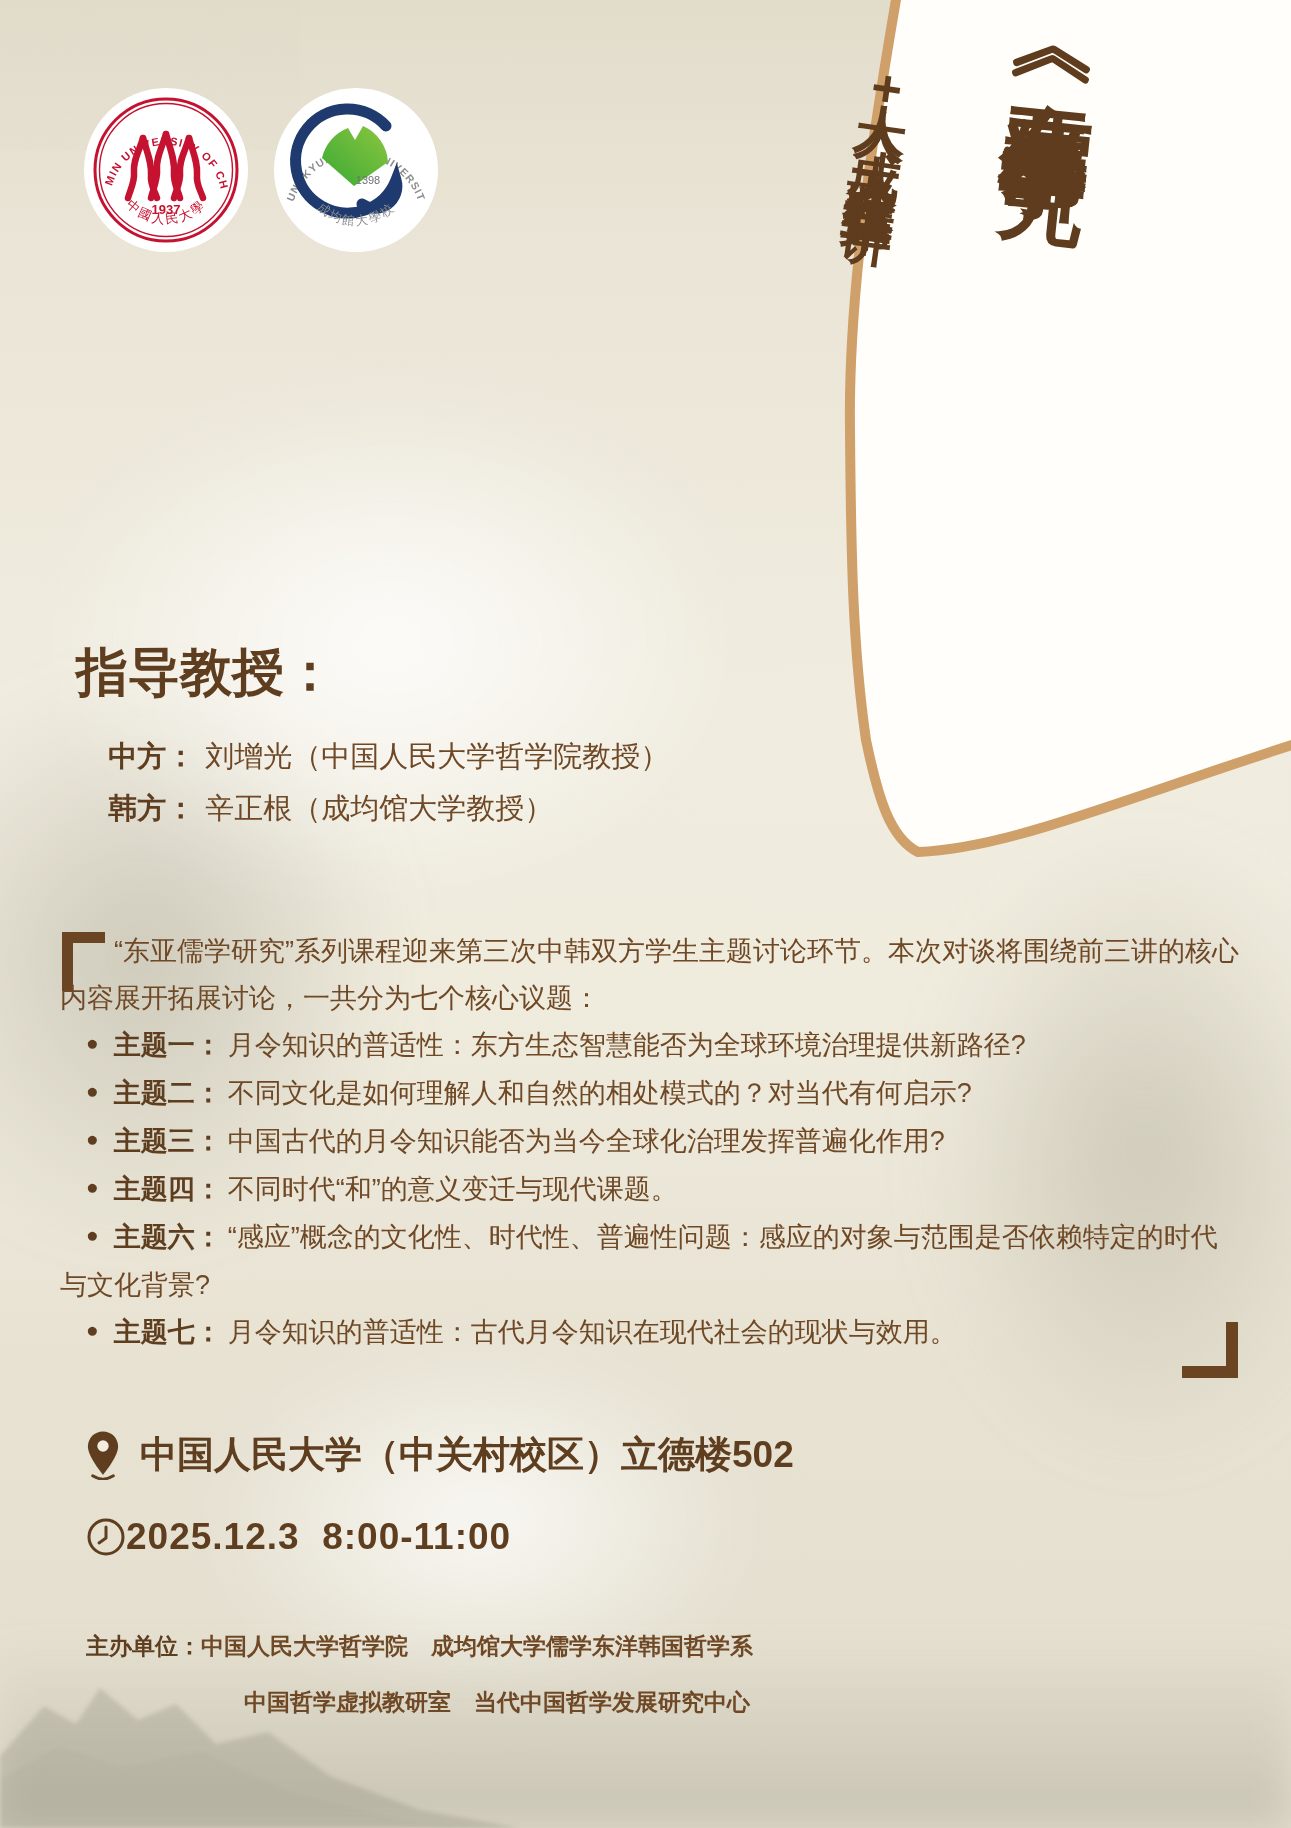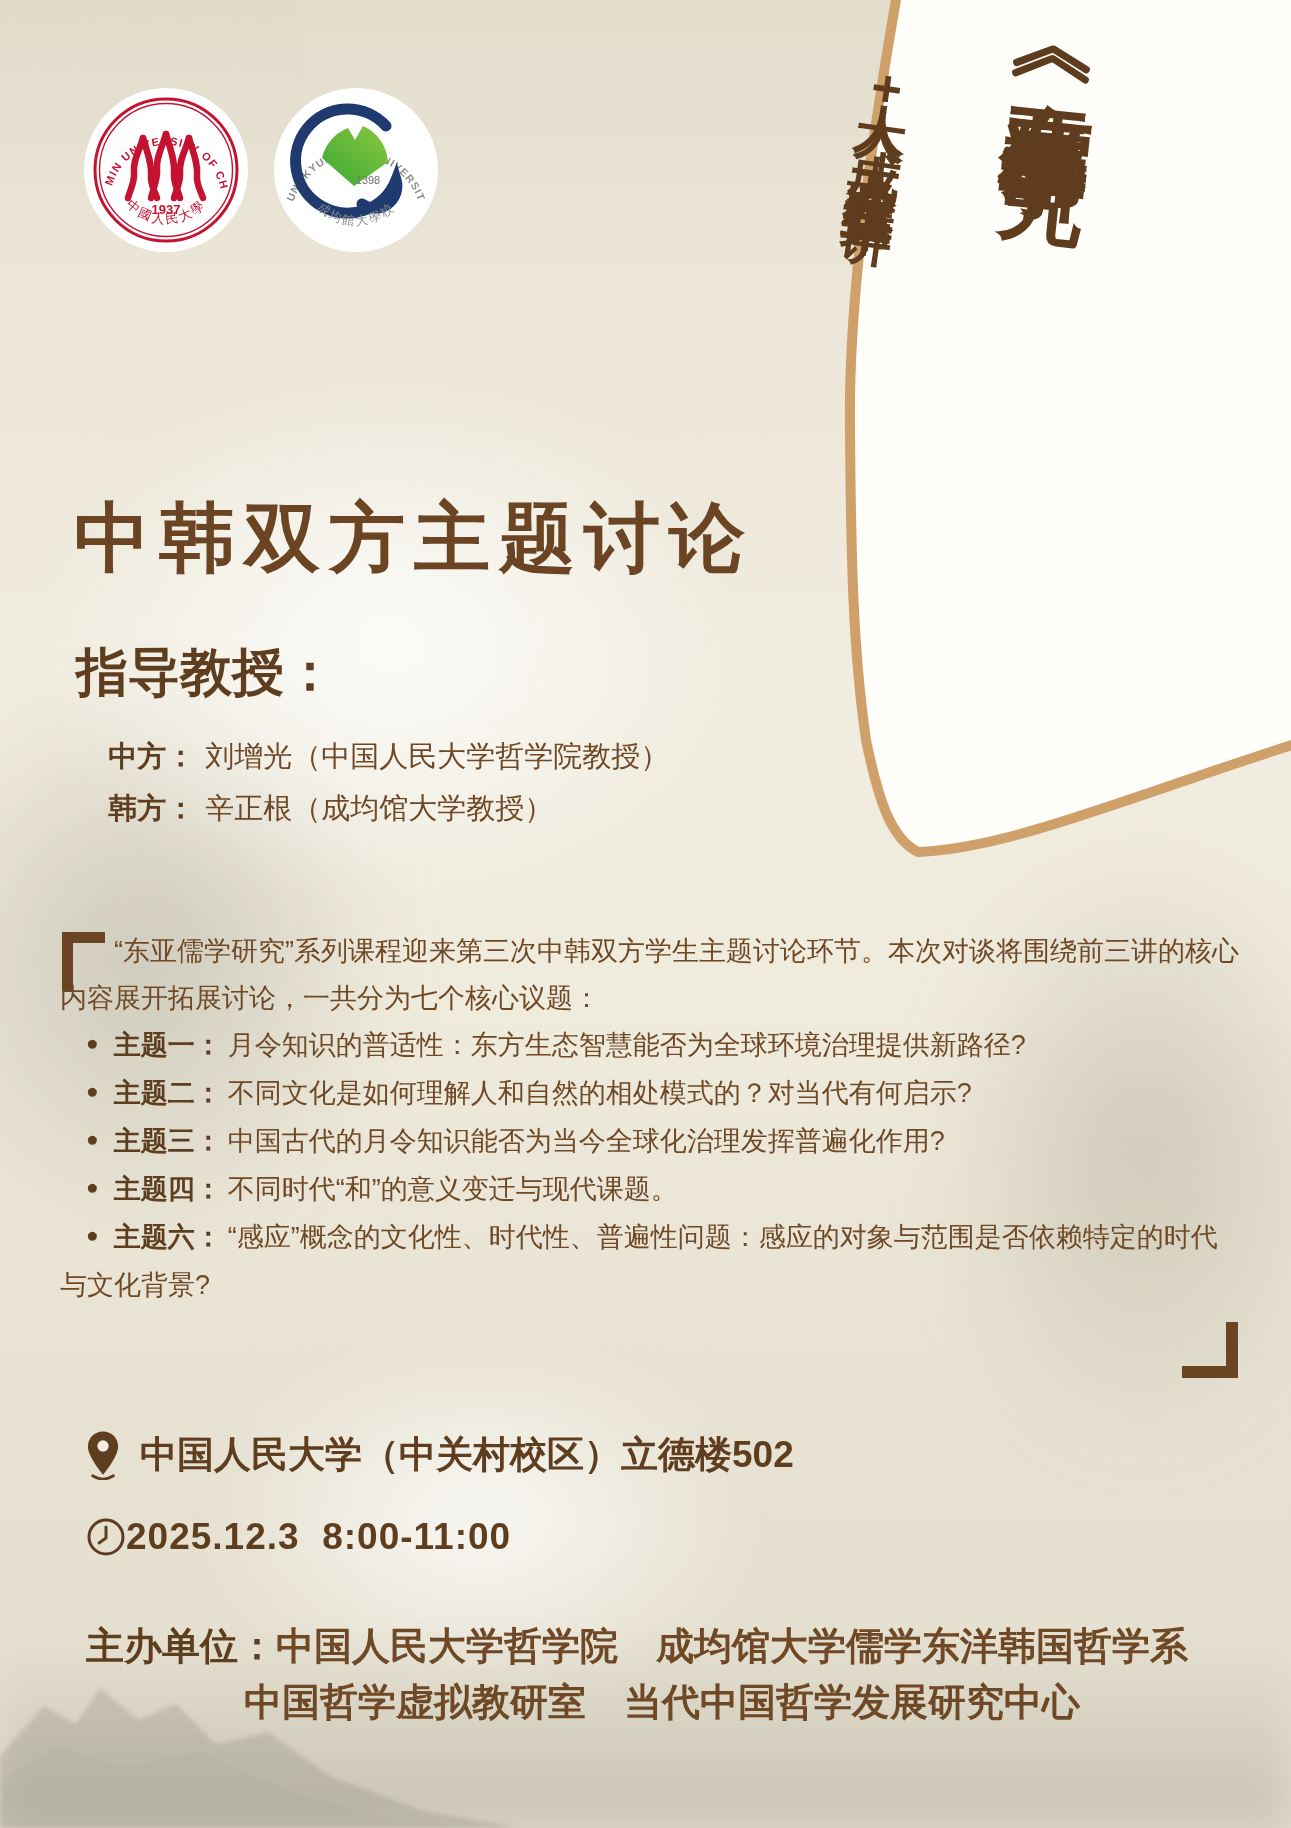--- a/index.html
+++ b/index.html
@@ -67,21 +67,21 @@
     border-left:11px solid #6B4423;border-top:11px solid #6B4423;}
   .br-br{position:absolute;left:1182px;top:1322px;width:44px;height:44px;
     border-right:12px solid #6B4423;border-bottom:12px solid #6B4423;}
 
   
   .info-row{position:absolute;display:flex;align-items:center;color:#5F3E20;}
   .venue-row{left:86px;top:1430px;gap:20px;font-size:37px;font-weight:600;}
   .time-row{left:86px;top:1500px;font-size:37px;font-weight:800;white-space:pre-wrap;letter-spacing:1px;margin-top:16px;}
 
   
-  .orgs{position:absolute;left:86px;top:1618px;font-size:38px;line-height:56px;
+  .orgs{position:absolute;left:86px;top:1618px;font-size:23px;line-height:56px;
     color:#6F4826;font-weight:600;}
   .orgs .org-label{font-weight:700;color:#5F3E20;}
   .org-line2{padding-left:158px;}
 </style>
 </head>
 <body>
 
 <div id="poster">
 
   <div class="bg-base"></div>
@@ -159,39 +159,39 @@
       <path d="M30,-44 A52,52 0 1 0 40,10 A22,22 0 0 1 6,34" fill="none" stroke="#1E3A6E" stroke-width="11" stroke-linecap="round"></path>
       <path d="M-2,16 L-34,-12 A42,42 0 0 1 -8,-42 L-1,-30 L7,-44 A42,42 0 0 1 32,-8 Z" fill="url(#leafG)"></path>
       <text x="12" y="14" font-size="11" fill="#6E7072" text-anchor="middle">1398</text>
       <path id="skkuBot" d="M-46,30 A55,55 0 0 0 46,30" fill="none"></path>
       <text font-size="12.5" fill="#8A8C8E" letter-spacing="2">
         <textPath href="#skkuBot" startOffset="50%" text-anchor="middle">成均館大學校</textPath>
       </text>
     </g>
   </svg>
 
-  <div class="heading">中韩双方主题讨论</div>
   <div class="prof-label">指导教授：</div>
   <div class="prof-line prof-cn">
     <span class="plabel">中方：</span><span>刘增光（中国人民大学哲学院教授）</span>
   </div>
   <div class="prof-line prof-kr">
     <span class="plabel">韩方：</span><span>辛正根（成均馆大学教授）</span>
   </div>
 
   <div class="br-tl"></div>
   <div class="br-br"></div>
   <div class="intro-block">
     <p>“东亚儒学研究”系列课程迎来第三次中韩双方学生主题讨论环节。本次对谈将围绕前三讲的核心内容展开拓展讨论，一共分为七个核心议题：</p>
     <ul class="topics">
       <li><b>主题一：</b><span>月令知识的普适性：东方生态智慧能否为全球环境治理提供新路径?</span></li>
       <li><b>主题二：</b><span>不同文化是如何理解人和自然的相处模式的？对当代有何启示?</span></li>
       <li><b>主题三：</b><span>中国古代的月令知识能否为当今全球化治理发挥普遍化作用?</span></li>
       <li><b>主题四：</b><span>不同时代“和”的意义变迁与现代课题。</span></li>
       <li><b>主题六：</b><span>“感应”概念的文化性、时代性、普遍性问题：感应的对象与范围是否依赖特定的时代与文化背景?</span></li>
+      <li><b>主题七：</b><span>月令知识的普适性：古代月令知识在现代社会的现状与效用。</span></li>
     </ul>
   </div>
 
   <div class="info-row venue-row">
     <svg width="34" height="50" viewBox="0 0 36 52">
       <path d="M18,1 C9,1 2,8 2,17 c0,11 16,30 16,30 s16,-19 16,-30 C34,8 27,1 18,1 Z" fill="#5F3E20"></path>
       <circle cx="18" cy="16.5" r="6" fill="#F3EEE1"></circle>
       <path d="M7,48 q11,7 22,0" fill="none" stroke="#5F3E20" stroke-width="3" stroke-linecap="round"></path>
     </svg>
     <span>中国人民大学（中关村校区）立德楼502</span>

